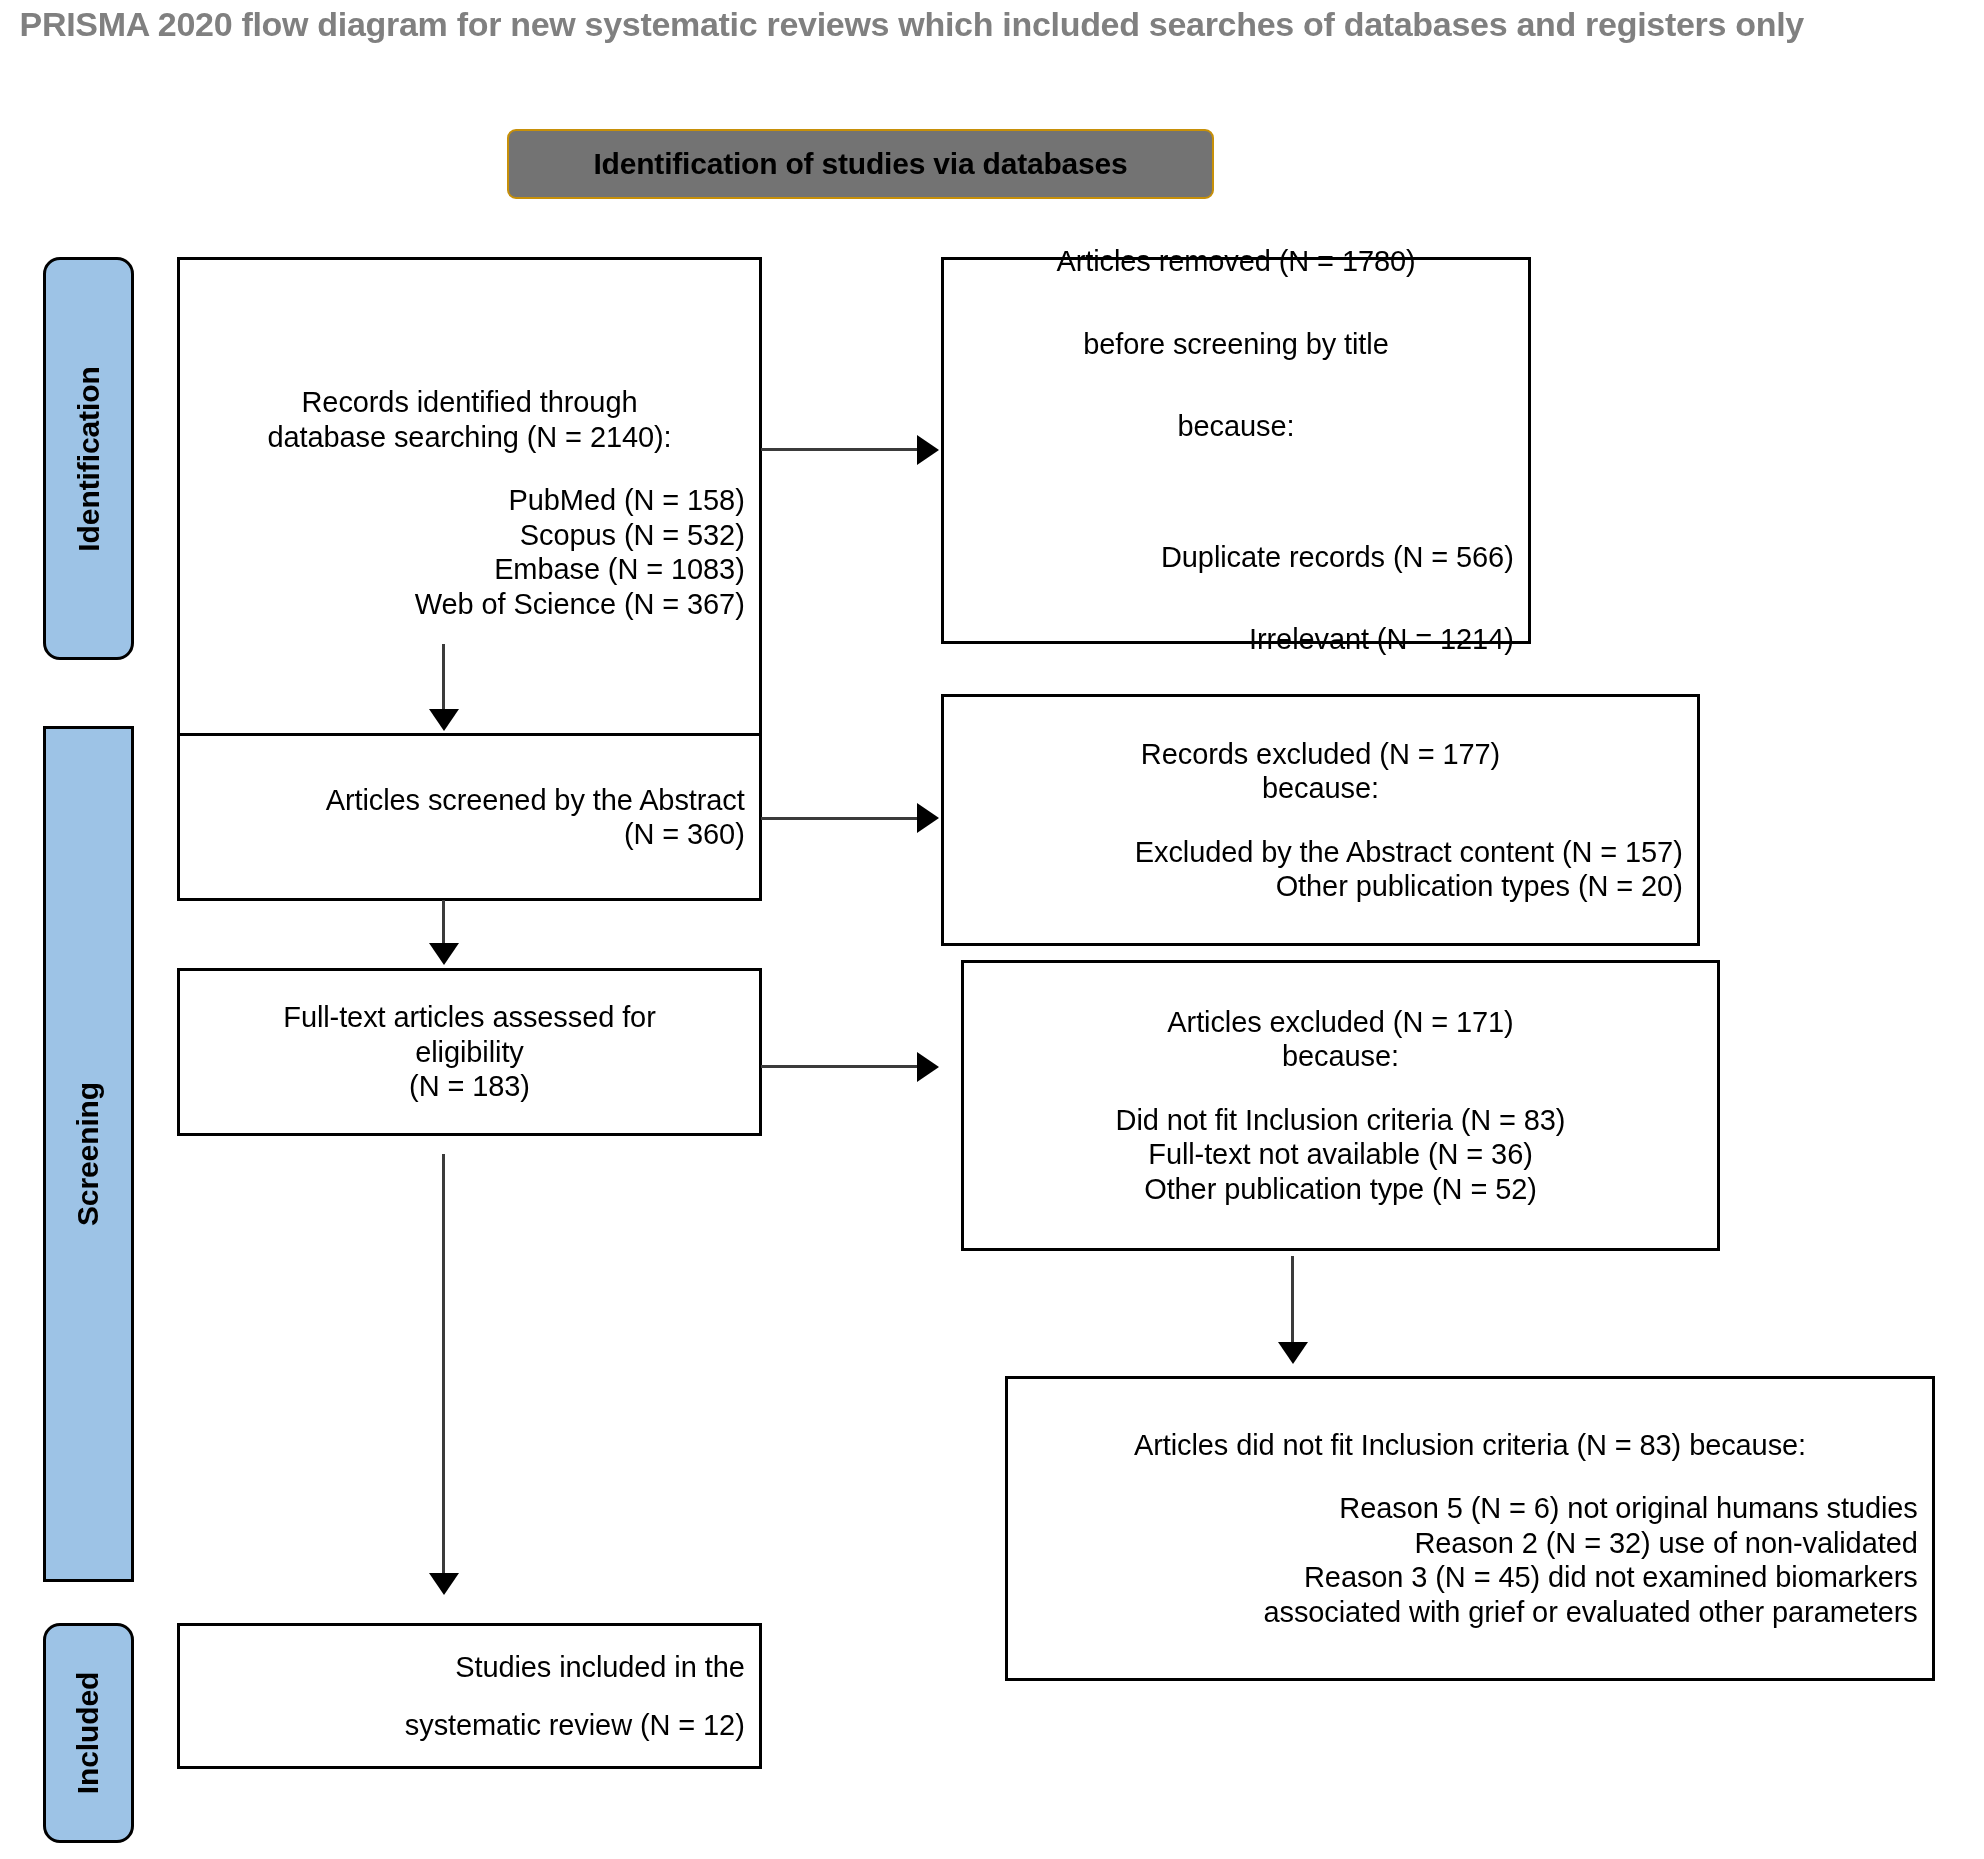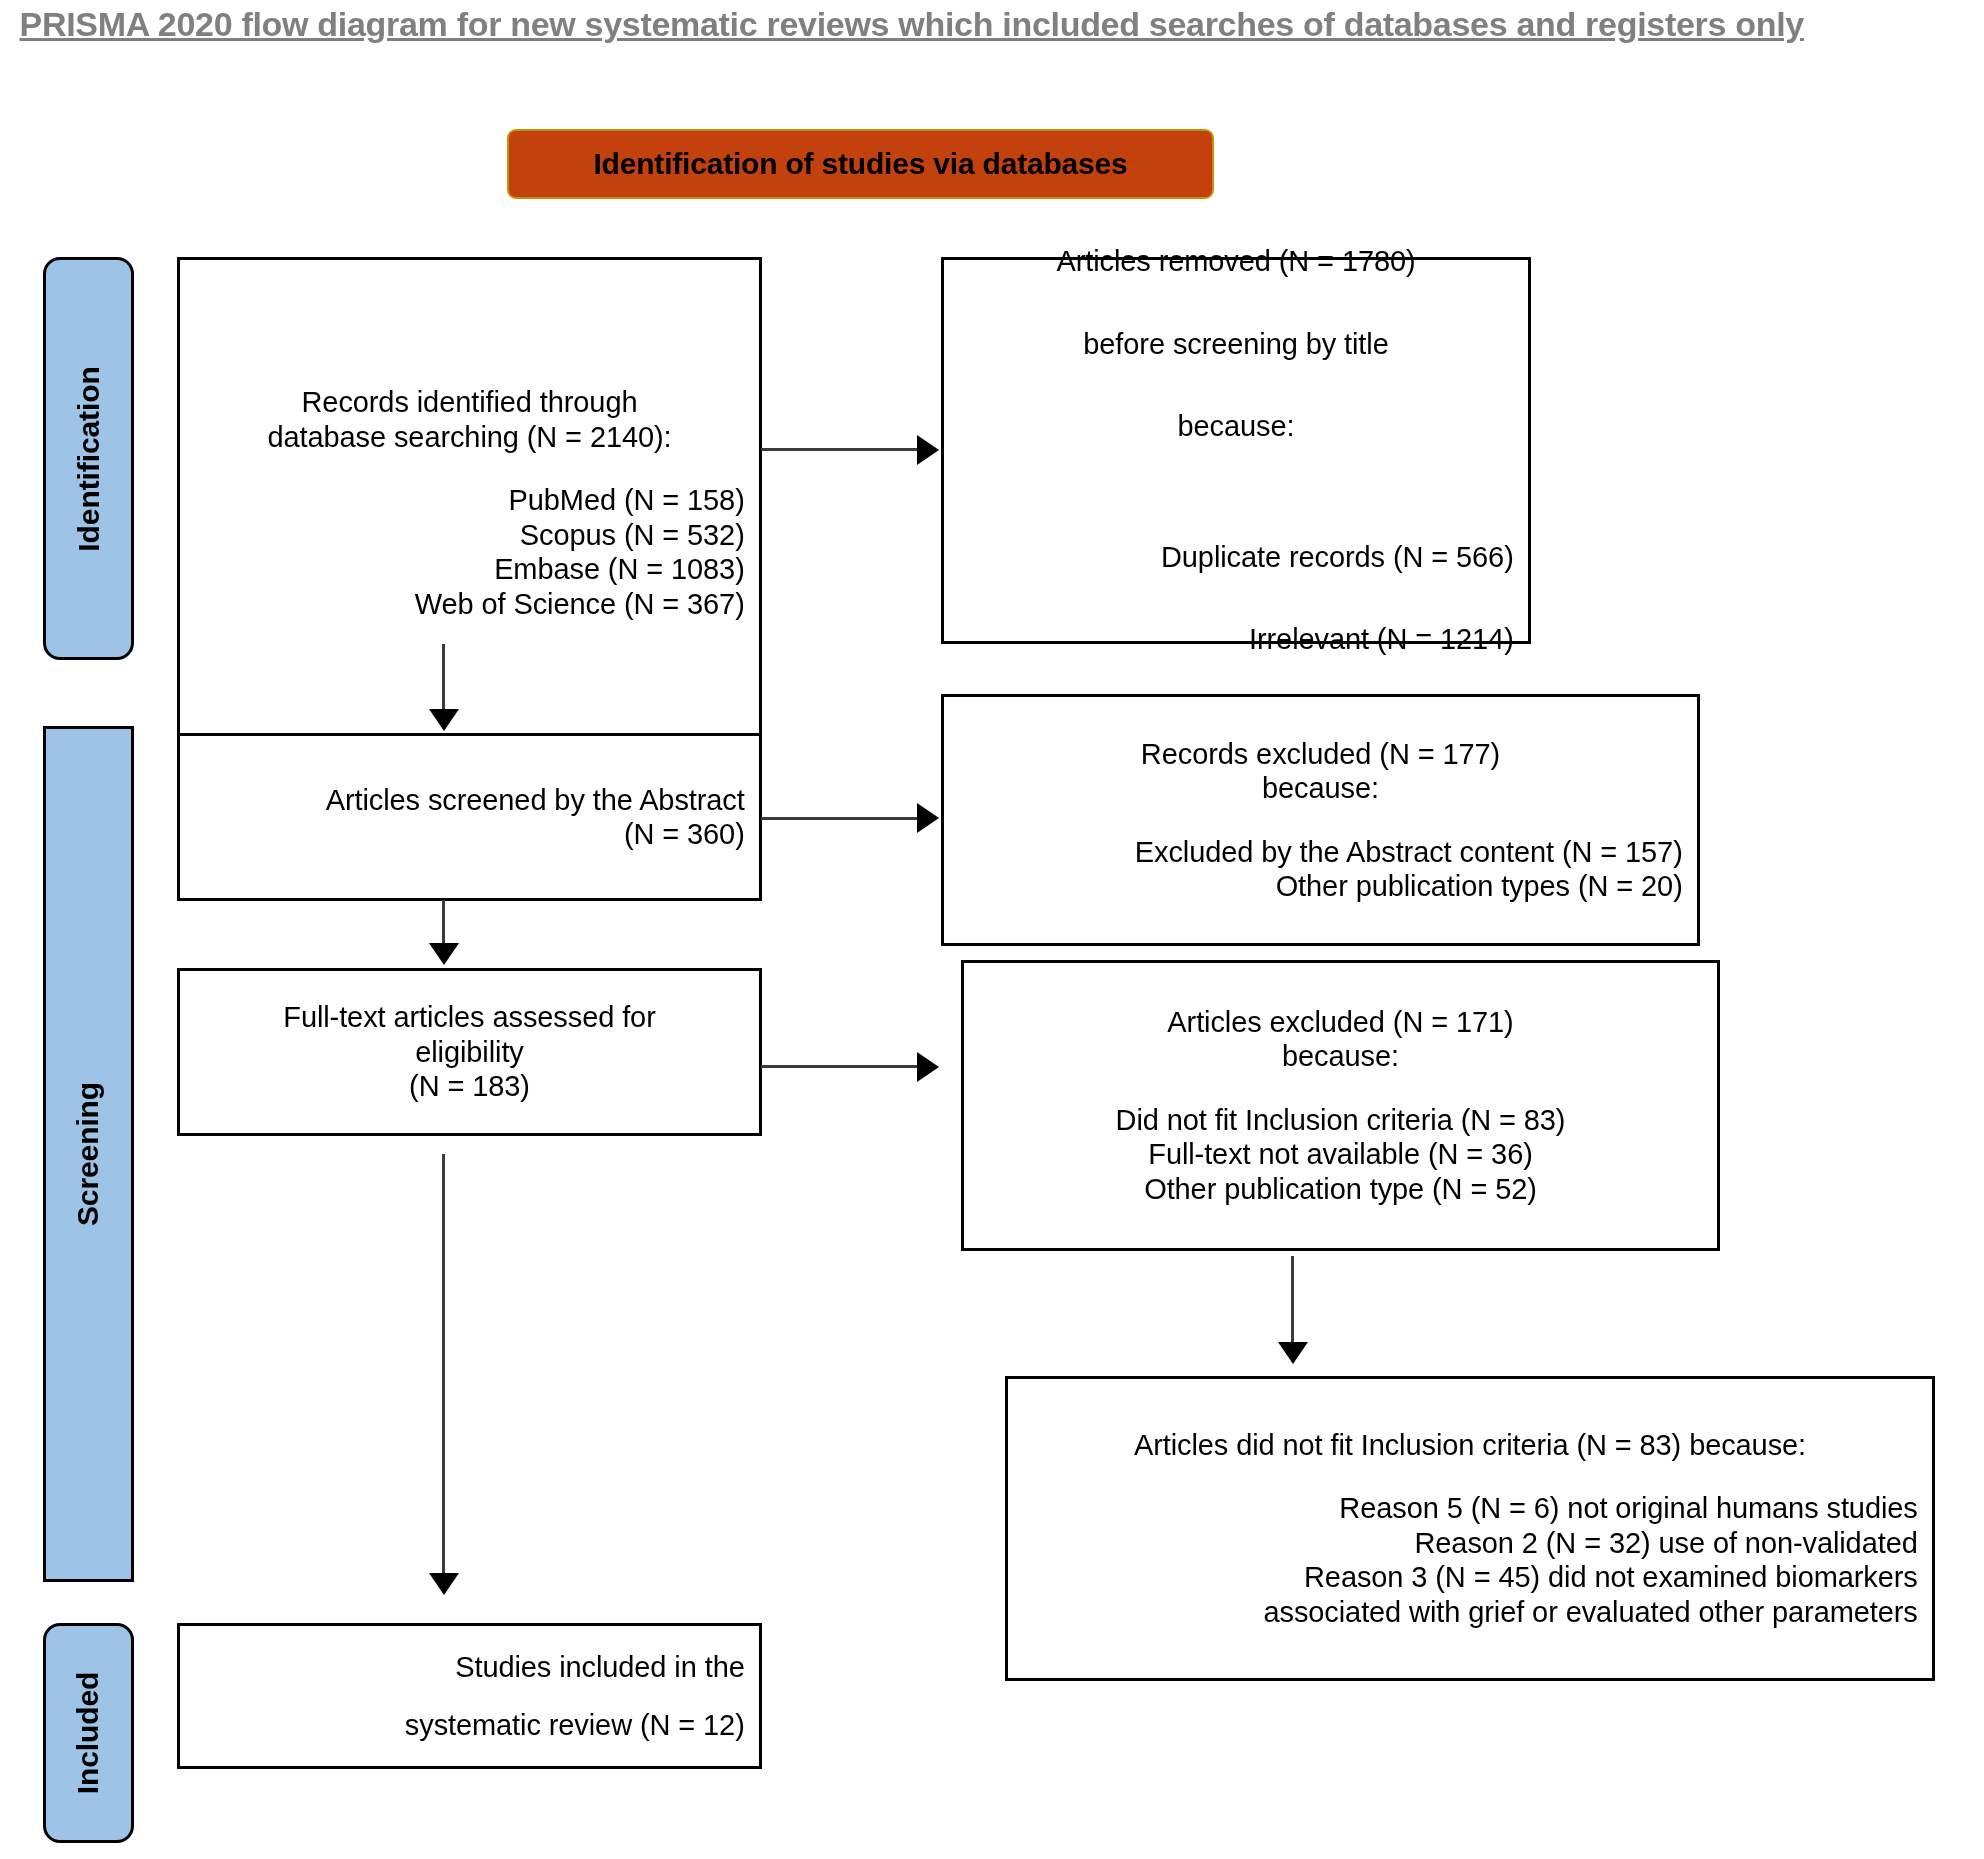--- a/index.html
+++ b/index.html
@@ -22,31 +22,30 @@
     position: absolute;
     left: 19.5px;
     top: 5.2px;
     width: 1955px;
     font-size: 34px;
     font-weight: bold;
     color: #808080;
     letter-spacing: -0.3px;
     white-space: nowrap;
     font-family: "Liberation Sans", sans-serif;
-    text-decoration: underline;
   }
 
   
   .banner {
     position: absolute;
     left: 507px;
     top: 129px;
     width: 707px;
     height: 70px;
-    background: #c2410c;
+    background: #737373;
     border: 2.6px solid #C79009;
     border-radius: 9px;
     display: flex;
     align-items: center;
     justify-content: center;
   }
   .banner-label {
     font-size: 30px;
     font-weight: bold;
     color: #000000;

